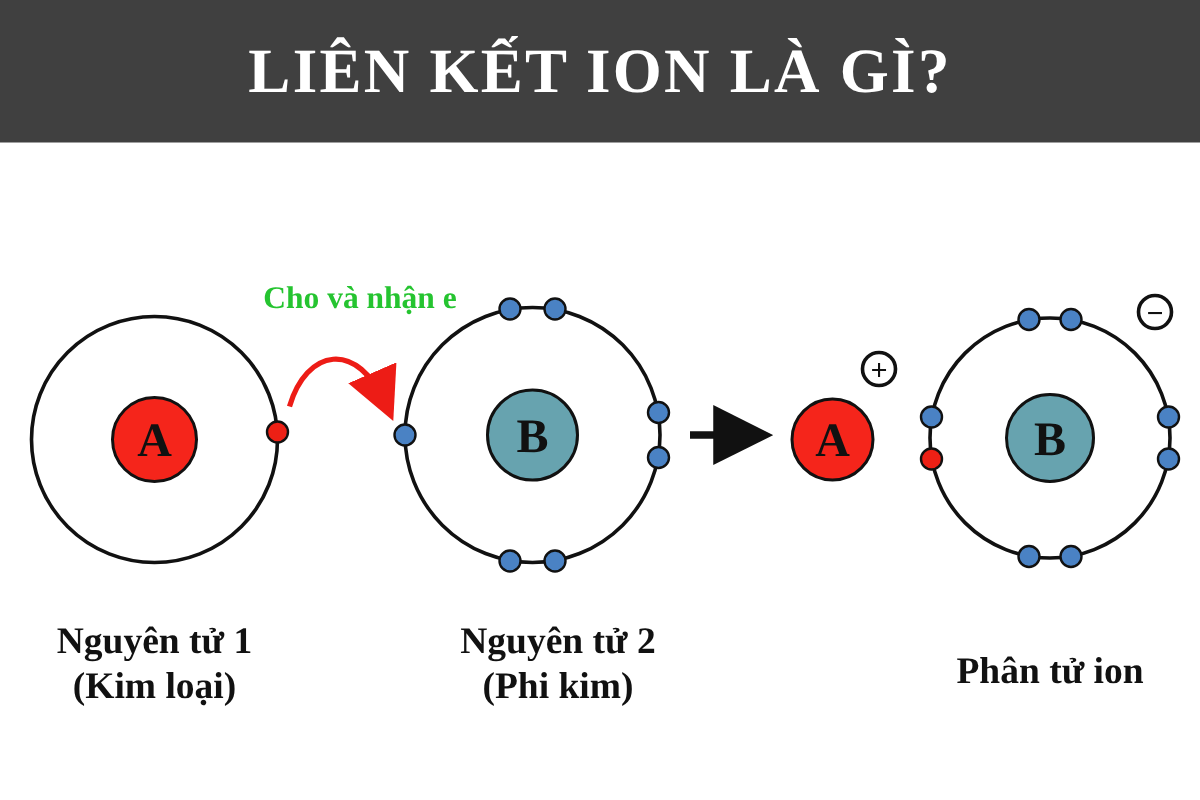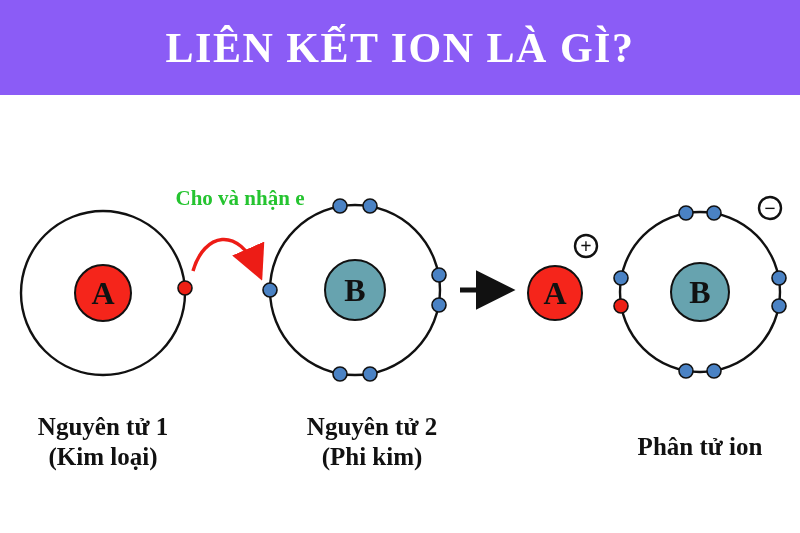--- a/index.html
+++ b/index.html
@@ -6,21 +6,21 @@
   body {
     width: 800px; height: 533px;
     background: #ffffff;
     font-family: "Liberation Serif", serif;
     position: relative;
     overflow: hidden;
   }
   .banner {
     position: absolute; top: 0; left: 0;
     width: 800px; height: 95px;
-    background: #8b5cf6;
+    background: #404040;
     display: flex; align-items: center; justify-content: center;
   }
   .banner h1 {
     margin: 0;
     color: #ffffff;
     font-size: 42px;
     font-weight: bold;
     letter-spacing: 1.5px;
     font-family: "Liberation Serif", serif;
   }

